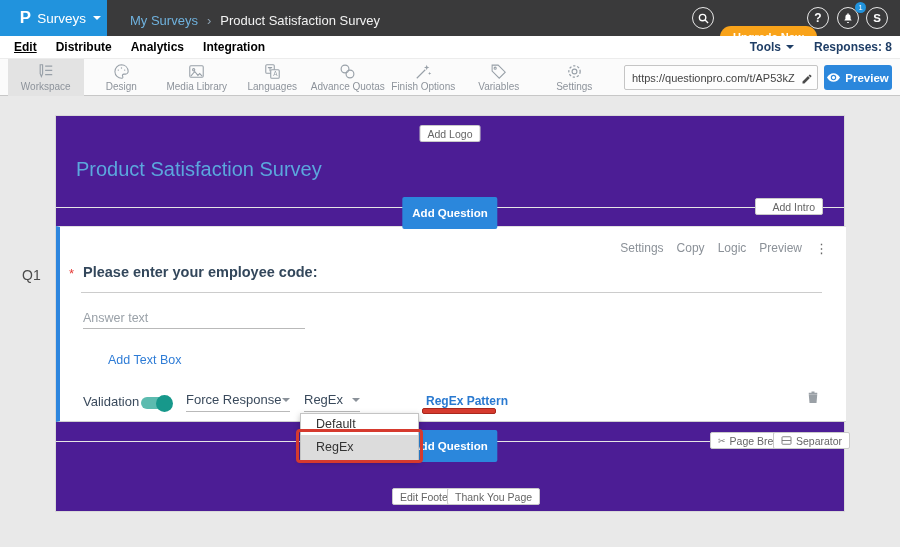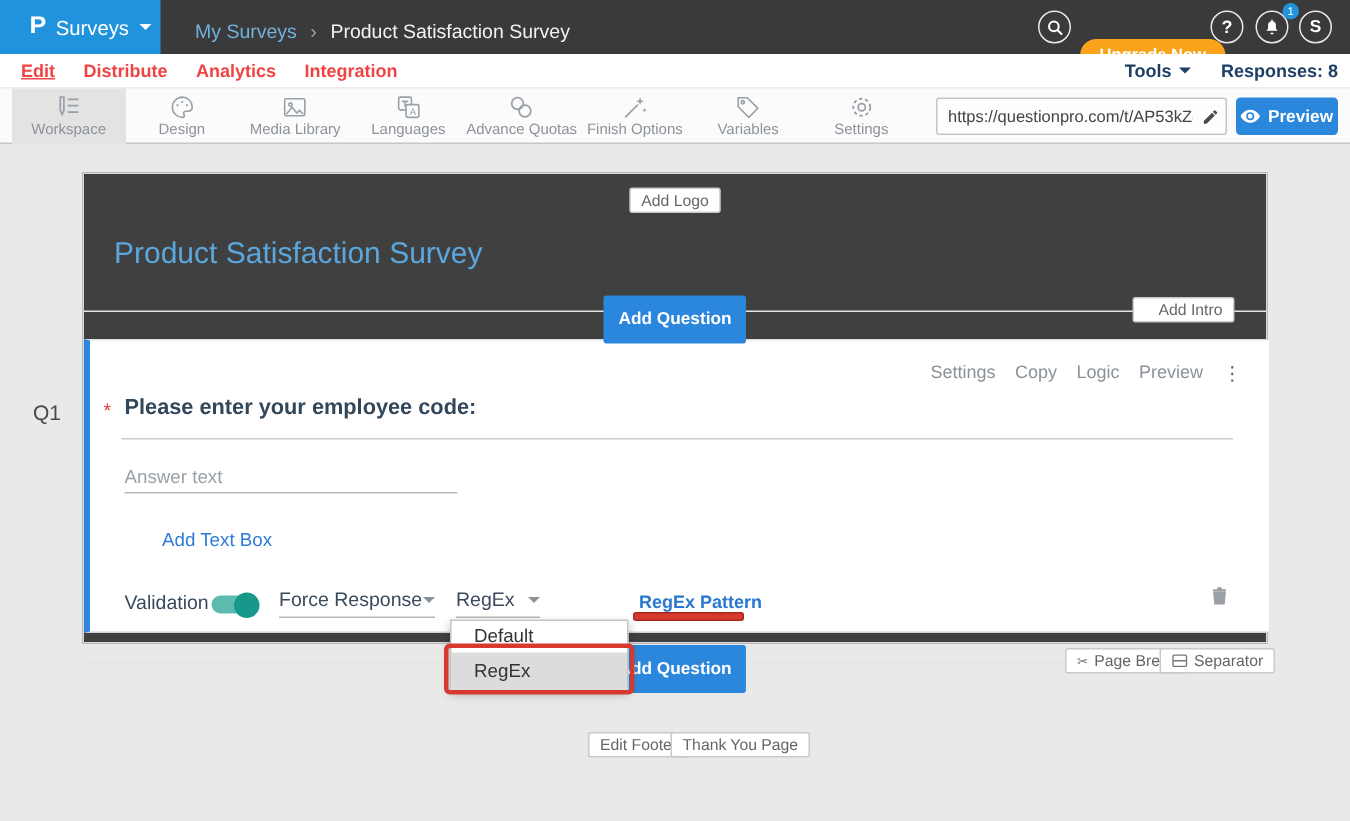--- a/index.html
+++ b/index.html
@@ -30,21 +30,21 @@
   .cb-help { left:-93px; font-size:12px; font-weight:bold; }
   .bell-wrap { position:absolute; left:-63px; top:0; width:26px; height:36px; cursor:pointer; }
   .bell-wrap .circle-btn { left:0; }
   .badge { position:absolute; right:-3px; top:2px; min-width:11px; height:11px; border-radius:6px; background:#2193dd;
     color:#fff; font-size:7.5px; display:flex; align-items:center; justify-content:center; padding:0 2px; }
   .cb-avatar { left:-34px; font-size:11.5px; font-weight:bold; }
 
   
   .subnav { position:absolute; left:0; top:36px; width:900px; height:22px; background:#fff; }
   .subnav-left { position:absolute; left:14px; top:0; height:22px; display:flex; align-items:center; gap:19px; }
-  .nav-tab { color:#ef4444; font-size:12px; font-weight:bold; cursor:pointer; }
+  .nav-tab { color:#000000; font-size:12px; font-weight:bold; cursor:pointer; }
   .nav-tab.active { text-decoration:underline; }
   .subnav-right { position:absolute; right:8px; top:0; height:22px; display:flex; align-items:center; gap:20px; }
   .tools { color:#1f3e66; font-size:12px; font-weight:bold; display:flex; align-items:center; gap:5px; cursor:pointer; }
   .responses { color:#1f3e66; font-size:12px; font-weight:bold; cursor:pointer; }
 
   
   .toolbar { position:absolute; left:0; top:58px; width:900px; height:38px; background:#fbfbfb;
     border-top:1px solid #ececec; border-bottom:1px solid #c7c7c7; }
   .tb-items { position:absolute; left:8px; top:0; height:37px; display:flex; }
   .tb-item { width:75.5px; height:37px; display:flex; flex-direction:column; align-items:center; justify-content:center; gap:1px; cursor:pointer; }
@@ -55,21 +55,21 @@
   .url-input { width:100%; height:100%; border:1px solid #c5c5c5; border-radius:2px; background:#fdfdfd;
     font-family:"Liberation Sans", sans-serif; font-size:11px; color:#444; padding:0 22px 0 7px; }
   .url-pencil { position:absolute; right:5px; top:6px; cursor:pointer; }
   .preview-btn { position:absolute; left:824px; top:6px; width:68px; height:25px; background:#2b87dc; border:none; border-radius:3px;
     color:#fff; font-family:"Liberation Sans", sans-serif; font-size:11.5px; font-weight:bold;
     display:flex; align-items:center; justify-content:center; gap:5px; cursor:pointer; }
 
   
   .content { position:absolute; left:0; top:96px; width:900px; height:451px; }
   .q-number { position:absolute; left:22px; top:171px; font-size:14px; color:#4a4a4a; }
-  .card { position:absolute; left:55px; top:19px; width:790px; height:314px; background:#404040; border:1px solid #d9d9d9; }
+  .card { position:absolute; left:55px; top:19px; width:790px; height:397px; background:#4c1d95; border:1px solid #d9d9d9; }
 
   .btn-outline { position:absolute; display:inline-flex; align-items:center; gap:4px; background:#fff;
     border:1px solid #c9c9c9; border-radius:2px; color:#666; font-family:"Liberation Sans", sans-serif;
     font-size:10.5px; padding:0 7px; height:17px; cursor:pointer; white-space:nowrap; }
   .btn-primary { position:absolute; display:inline-flex; align-items:center; background:#2b87dc; border:none; border-radius:2px;
     color:#fff; font-family:"Liberation Sans", sans-serif; font-size:11.5px; font-weight:bold; padding:16px 10px; height:20px; cursor:pointer; }
 
   .add-logo { left:50%; transform:translateX(-50%); top:9px; }
   .survey-title { position:absolute; left:20px; top:42px; font-size:20px; color:#5ba7dd; cursor:text; }
   .divider { position:absolute; left:0; right:0; height:1px; background:#e5e5e5; }

